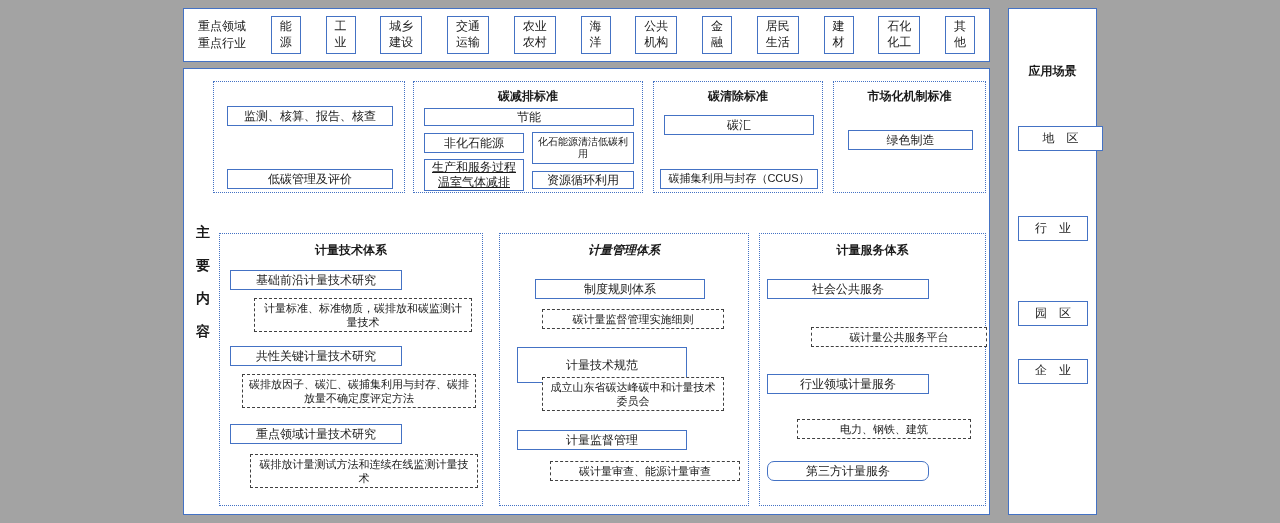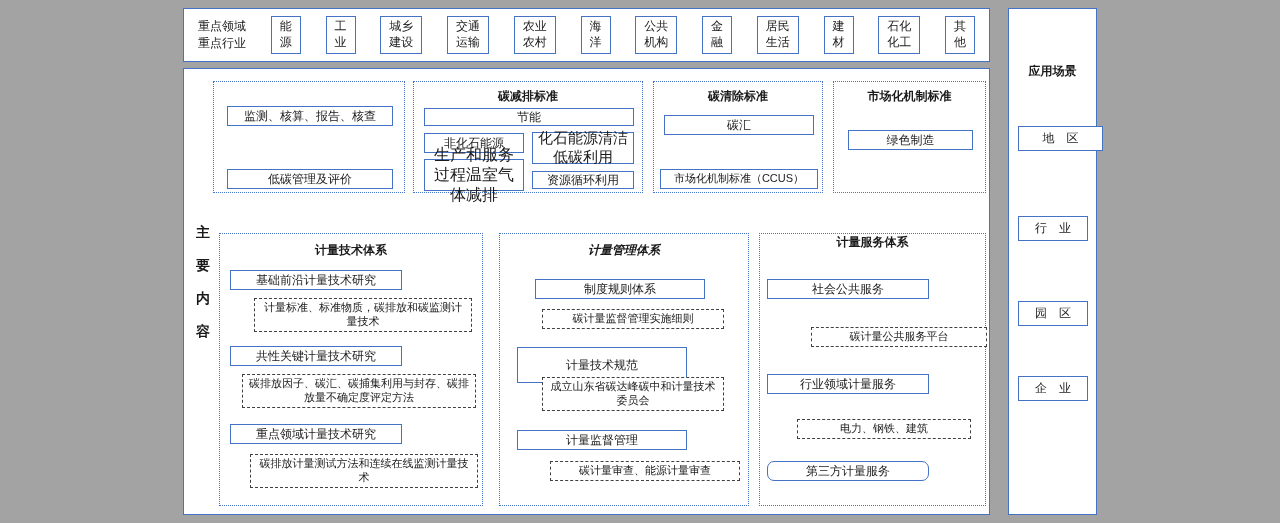--- a/index.html
+++ b/index.html
@@ -7,21 +7,21 @@
   body { font-family:"Liberation Sans","DejaVu Sans",sans-serif; color:#1a1a1a; position:relative; }
   #canvas { position:absolute; left:0; top:0; width:1280px; height:523px; background:#a3a3a3;padding-left:28px; }
 
   .frame { position:absolute; border:1px solid #4472C4; background:#fff; }
   .group { position:absolute; border:1px dotted #4472C4; }
   .gtitle { position:absolute; left:0; right:0; top:6px; text-align:center; font-weight:bold; font-size:12px; }
 
   .sbox { position:absolute; border:1px solid #4472C4; display:flex; align-items:center; justify-content:center;
           text-align:center; font-size:12px; line-height:1.25; padding:1px 3px; background:#fff; }
   .dbox { position:absolute; border:1px dashed #404040; display:flex; align-items:center; justify-content:center;
-          text-align:center; font-size:12px; line-height:1.3; padding:1px 4px; background:#fff;font-family:Liberation Mono, monospace; }
+          text-align:center; font-size:12px; line-height:1.3; padding:1px 4px; background:#fff; }
 
   
   .topbar-inner { display:flex; align-items:center; justify-content:space-between; height:100%; padding:0 14px; }
   .tb-label { font-size:12px; line-height:1.4; text-align:center; }
   .tb-item { border:1px solid #4472C4; padding:2px 8px; font-size:12px; line-height:1.3; text-align:center; background:#fff; }
 
   
   .side-label { position:absolute; left:10px; top:155px; display:flex; flex-direction:column; gap:15px;
                 font-size:14px; font-weight:bold; text-align:center; width:18px; }
 
@@ -101,29 +101,29 @@
 
     <div class="group" style="left:29px; top:12px; width:192px; height:112px;">
       <div class="sbox" style="left:13px; top:24px; width:166px; height:20px;">监测、核算、报告、核查</div>
       <div class="sbox" style="left:13px; top:87px; width:166px; height:20px;">低碳管理及评价</div>
     </div>
 
     <div class="group" style="left:229px; top:12px; width:230px; height:112px;">
       <div class="gtitle">碳减排标准</div>
       <div class="sbox" style="left:10px; top:26px; width:210px; height:18px;">节能</div>
       <div class="sbox" style="left:10px; top:51px; width:100px; height:20px;">非化石能源</div>
-      <div class="sbox" style="left:10px; top:77px; width:100px; height:32px; font-size:16px;">生产和服务过程温室气体减排</div>
-      <div class="sbox" style="left:118px; top:50px; width:102px; height:32px; font-size:15px;">化石能源清洁低碳利用</div>
+      <div class="sbox" style="left:10px; top:77px; width:100px; height:32px; font-size:12px;text-decoration:underline;">生产和服务过程温室气体减排</div>
+      <div class="sbox" style="left:118px; top:50px; width:102px; height:32px; font-size:10px;">化石能源清洁低碳利用</div>
       <div class="sbox" style="left:118px; top:89px; width:102px; height:18px;text-align:right;">资源循环利用</div>
     </div>
 
     <div class="group" style="left:469px; top:12px; width:170px; height:112px;">
       <div class="gtitle">碳清除标准</div>
       <div class="sbox" style="left:10px; top:33px; width:150px; height:20px;">碳汇</div>
-      <div class="sbox" style="left:6px; top:87px; width:158px; height:20px; font-size:11px;">市场化机制标准（CCUS）</div>
+      <div class="sbox" style="left:6px; top:87px; width:158px; height:20px; font-size:11px;">碳捕集利用与封存（CCUS）</div>
     </div>
 
     <div class="group" style="left:649px; top:12px; width:153px; height:112px;">
       <div class="gtitle">市场化机制标准</div>
       <div class="sbox" style="left:14px; top:48px; width:125px; height:20px;">绿色制造</div>
     </div>
 
     <div class="group" style="left:35px; top:164px; width:264px; height:273px;">
       <div class="gtitle" style="top:8px;">计量技术体系</div>
       <div class="sbox" style="left:10px; top:36px; width:172px; height:20px;">基础前沿计量技术研究</div>
@@ -138,31 +138,31 @@
       <div class="gtitle" style="top:8px;font-style:italic;">计量管理体系</div>
       <div class="sbox" style="left:17px; top:45px; width:170px; height:20px;margin-left:18px;">制度规则体系</div>
       <div class="dbox" style="left:42px; top:75px; width:182px; height:20px; font-size:11px;">碳计量监督管理实施细则</div>
       <div class="sbox" style="left:17px; top:113px; width:170px; height:36px;">计量技术规范</div>
       <div class="dbox" style="left:42px; top:143px; width:182px; height:34px; font-size:11px;">成立山东省碳达峰碳中和计量技术委员会</div>
       <div class="sbox" style="left:17px; top:196px; width:170px; height:20px;">计量监督管理</div>
       <div class="dbox" style="left:50px; top:227px; width:190px; height:20px; font-size:11px;">碳计量审查、能源计量审查</div>
     </div>
 
     <div class="group" style="left:575px; top:164px; width:227px; height:273px;">
-      <div class="gtitle" style="top:0;">计量服务体系</div>
+      <div class="gtitle" style="top:8px;">计量服务体系</div>
       <div class="sbox" style="left:7px; top:45px; width:162px; height:20px;">社会公共服务</div>
       <div class="dbox" style="left:35px; top:93px; width:176px; height:20px; font-size:11px;margin-left:16px;">碳计量公共服务平台</div>
       <div class="sbox" style="left:7px; top:140px; width:162px; height:20px;">行业领域计量服务</div>
       <div class="dbox" style="left:37px; top:185px; width:174px; height:20px; font-size:11px;">电力、钢铁、建筑</div>
       <div class="sbox" style="left:7px; top:227px; width:162px; height:20px;border-radius:7px;">第三方计量服务</div>
     </div>
 
   </div>
 
   <div class="frame" style="left:1008px; top:8px; width:89px; height:507px;">
     <div class="rp-title">应用场景</div>
     <div class="sbox" style="left:9px; top:117px; width:85px; height:25px;">地　区</div>
     <div class="sbox" style="left:9px; top:207px; width:70px; height:25px;">行　业</div>
     <div class="sbox" style="left:9px; top:292px; width:70px; height:25px;">园　区</div>
-    <div class="sbox" style="left:9px; top:367px; width:70px; height:25px;">企　业</div>
+    <div class="sbox" style="left:9px; top:350px; width:70px; height:25px;font-family:Liberation Mono, monospace;">企　业</div>
   </div>
 
 </div>
 
 </body></html>

